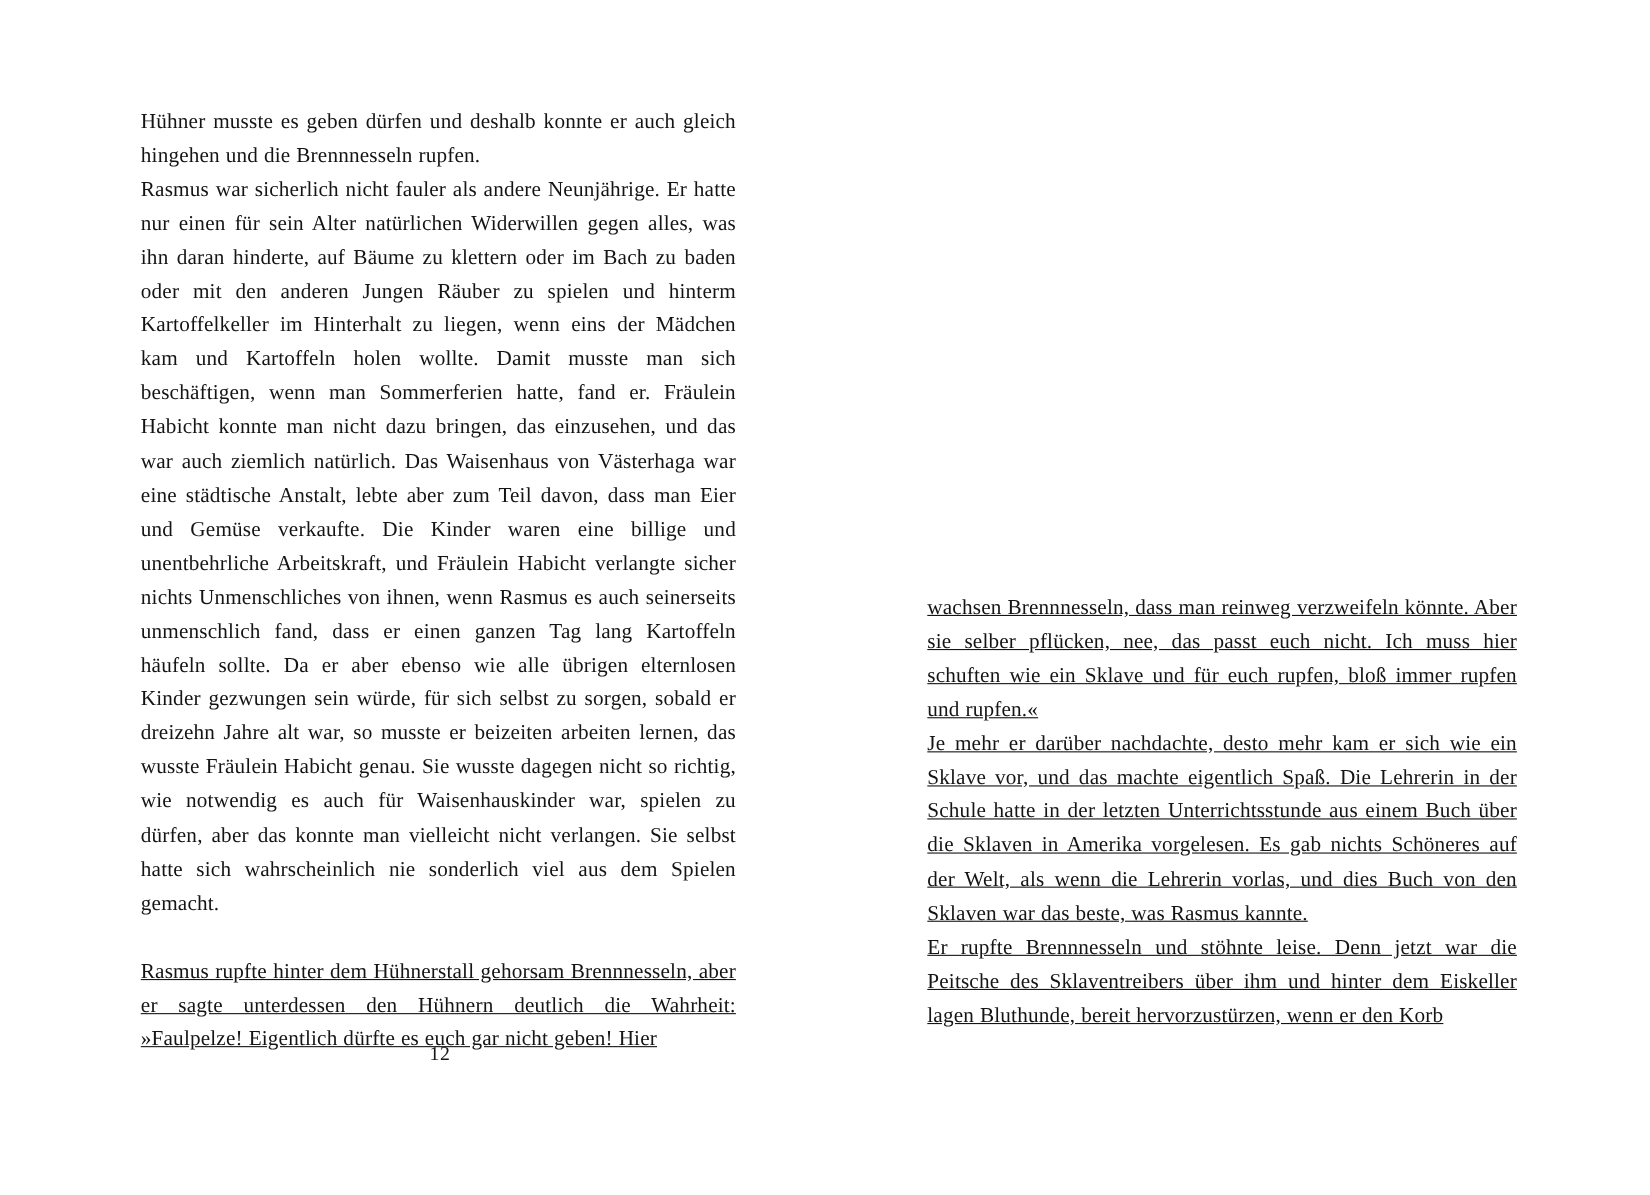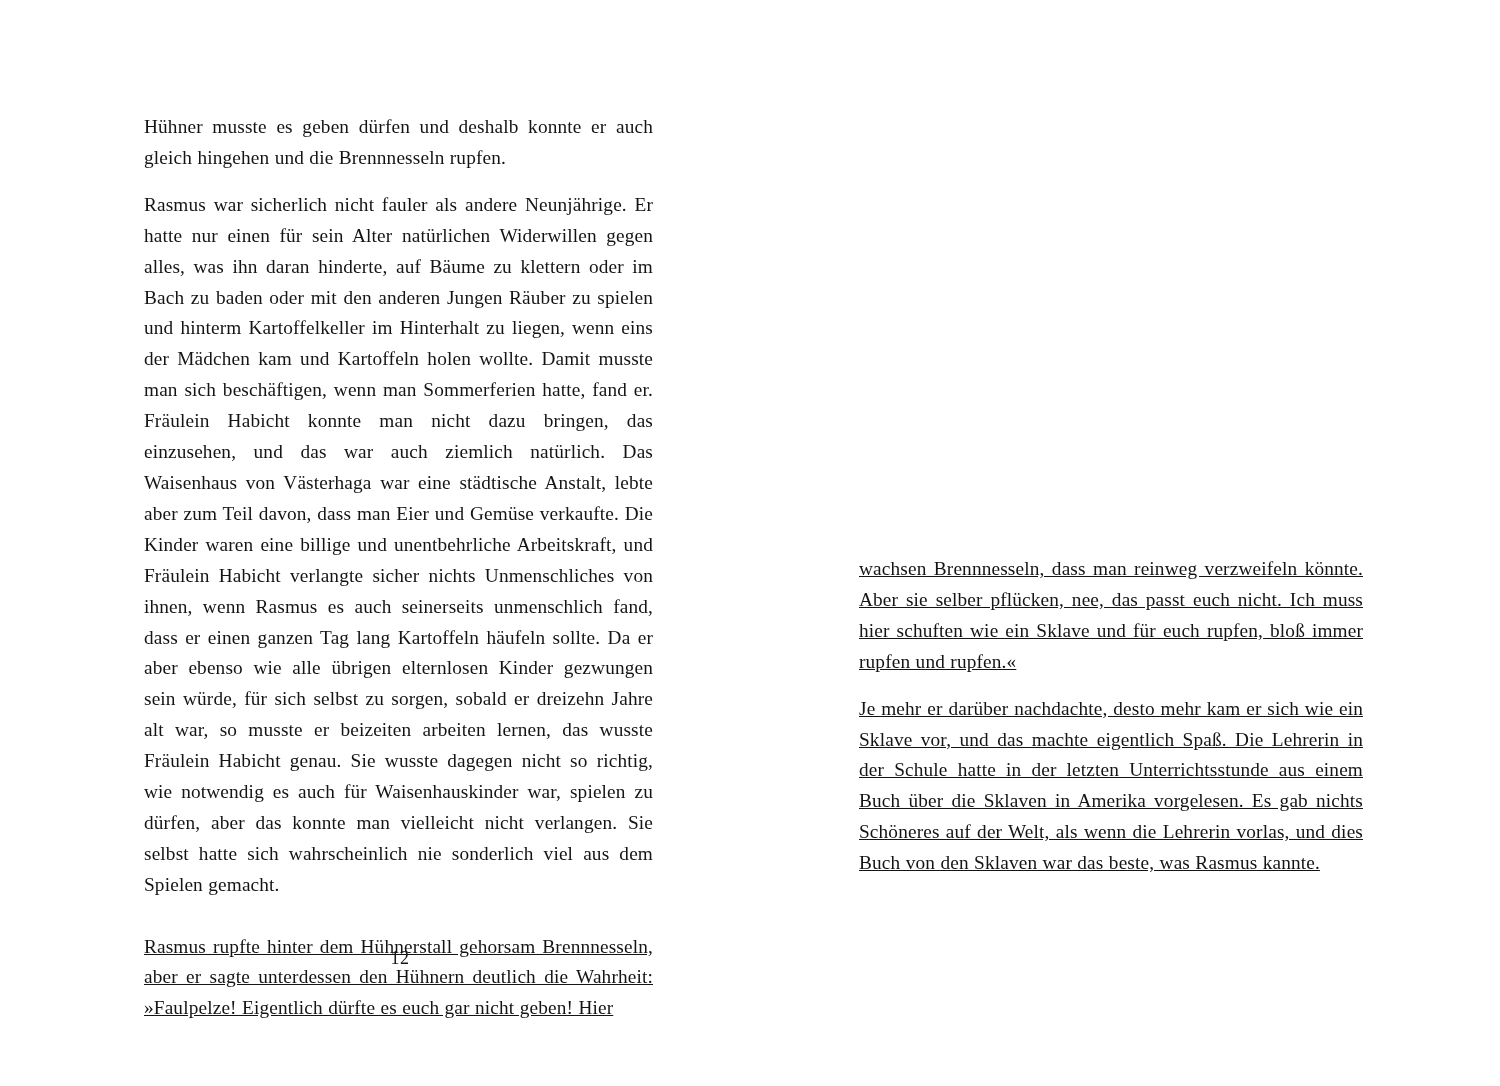--- a/index.html
+++ b/index.html
@@ -49,21 +49,21 @@
     width: 541px;
   }
   .textblock.right-col {
     left: 93px;         
     top: 538px;
     width: 536px;
     text-decoration: underline;
   }
 
   .textblock p {
-    margin: 16px;
+    margin: 0;
     text-indent: 0;
   }
   .textblock p.gap-before {
     margin-top: 30.9px;
     text-decoration: underline;
   }
   
   .textblock p:last-child,
   .textblock p { text-align-last: left; }
 
@@ -92,17 +92,18 @@
     </div>
 
     <div class="folio folio-left">12</div>
   </div>
 
   <div class="page page-right">
 
     <div class="textblock right-col">
       <p>wachsen Brennnesseln, dass man reinweg verzweifeln könnte. Aber sie selber pflücken, nee, das passt euch nicht. Ich muss hier schuften wie ein Sklave und für euch rupfen, bloß immer rupfen und rupfen.«</p>
       <p>Je mehr er darüber nachdachte, desto mehr kam er sich wie ein Sklave vor, und das machte eigentlich Spaß. Die Lehrerin in der Schule hatte in der letzten Unterrichtsstunde aus einem Buch über die Sklaven in Amerika vorgelesen. Es gab nichts Schöneres auf der Welt, als wenn die Lehrerin vorlas, und dies Buch von den Sklaven war das beste, was Rasmus kannte.</p>
+      <p>Er rupfte Brennnesseln und stöhnte leise. Denn jetzt war die Peitsche des Sklaventreibers über ihm und hinter dem Eiskeller lagen Bluthunde, bereit hervorzustürzen, wenn er den Korb</p>
     </div>
 
   </div>
 
 </div>
 
 </body></html>

